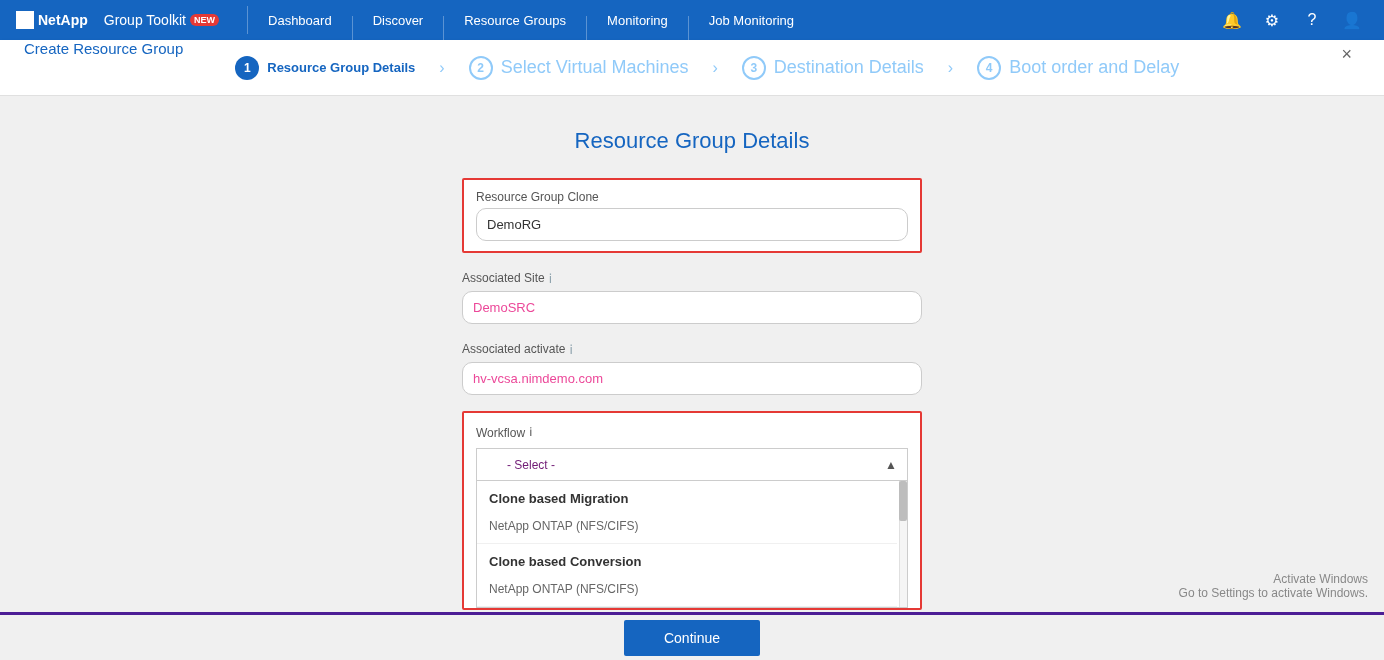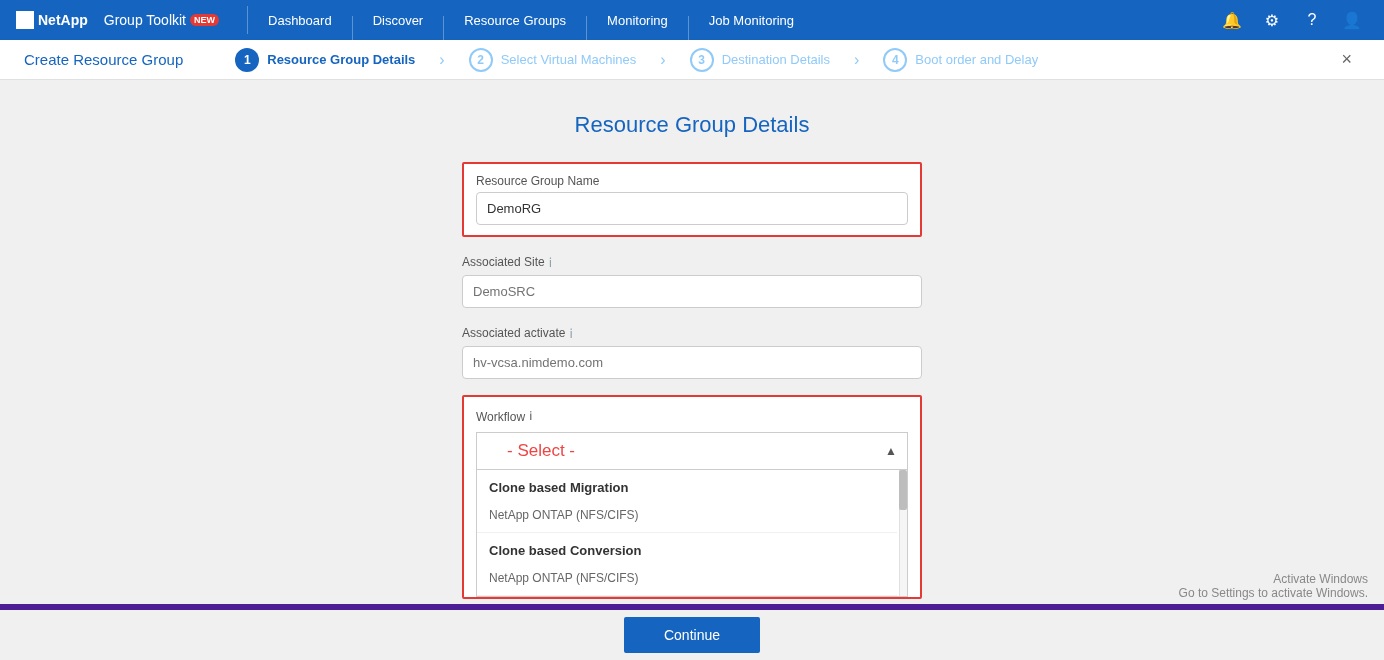--- a/index.html
+++ b/index.html
@@ -84,23 +84,22 @@
       color: white;
       cursor: pointer;
       border-radius: 50%;
       font-size: 16px;
     }
 
     
     .wizard-header {
       background: white;
       padding: 0 24px;
-      height: 40px;
-      display: flex;
-      align-items: center;
+      height: 56px;
+      display: flex;
       border-bottom: 1px solid #e0e0e0;
       box-shadow: 0 1px 3px rgba(0,0,0,0.08);
     }
     .wizard-title {
       color: #1565c0;
       font-size: 15px;
       font-weight: 500;
       margin-right: 32px;
       white-space: nowrap;
     }
@@ -136,21 +135,21 @@
       color: #90caf9;
       background: white;
     }
     .step-label.active {
       color: #1565c0;
       font-weight: 600;
       font-size: 13px;
     }
     .step-label.inactive {
       color: #90caf9;
-      font-size: 13px;
+      font-size: 18px;
     }
     .step-separator {
       color: #90caf9;
       font-size: 16px;
       margin: 0 4px;
     }
     .wizard-close {
       margin-left: auto;
       cursor: pointer;
       font-size: 18px;
@@ -209,25 +208,25 @@
       cursor: pointer;
     }
     .field-input {
       width: 100%;
       border: 1px solid #ccc;
       padding: 8px 10px;
       font-size: 13px;
       color: #333;
       background: white;
       outline: none;
-      border-radius: 4px;
+      border-radius: 10px;
     }
     .field-input.readonly {
       background: white;
-      color: #737373;
+      color: #ec4899;
     }
 
     
     .workflow-group {
       border: 2px solid #e53935;
       padding: 10px 12px 0;
       background: white;
       border-radius: 2px;
     }
     .workflow-label {
@@ -243,22 +242,22 @@
       border: 1px solid #ccc;
       display: flex;
       align-items: center;
       padding: 8px 10px;
       background: white;
       cursor: pointer;
       position: relative;
     }
     .workflow-select-text {
       flex: 1;
-      color: #ef4444;
-      font-size: 17px;
+      color: #701a75;
+      font-size: 12px;
     }
     .workflow-select-input {
       border: none;
       outline: none;
       font-size: 13px;
       color: #333;
       width: 20px;
     }
     .workflow-chevron {
       color: #555;
@@ -310,26 +309,26 @@
       background: #bdbdbd;
       border-radius: 2px;
     }
 
     
     .footer-bar {
       position: fixed;
       bottom: 0;
       left: 0;
       right: 0;
-      height: 56px;
+      height: 48px;
       background: #f0f0f0;
       display: flex;
       align-items: center;
       justify-content: center;
-      border-top: 6px solid #4c1d95;
+      border-top: 3px solid #4c1d95;
     }
     .continue-btn {
       background: #1565c0;
       color: white;
       border: none;
       padding: 10px 40px;
       font-size: 14px;
       font-weight: 500;
       cursor: pointer;
       border-radius: 2px;
@@ -422,21 +421,21 @@
 
   <div class="wizard-close">×</div>
 </div>
 
 <div class="main-content">
   <h2 class="form-title">Resource Group Details</h2>
 
   <div class="form-container">
 
     <div class="field-group highlighted">
-      <label class="field-label">Resource Group Name</label>
+      <label class="field-label">Resource Group Clone</label>
       <input class="field-input" type="text" value="DemoRG" style="">
     </div>
 
     <div class="field-group">
       <label class="field-label">
         <span>Associated Site</span>
         <span class="info-icon">ℹ</span>
       </label>
       <input class="field-input readonly" type="text" value="DemoSRC" style="">
     </div>

